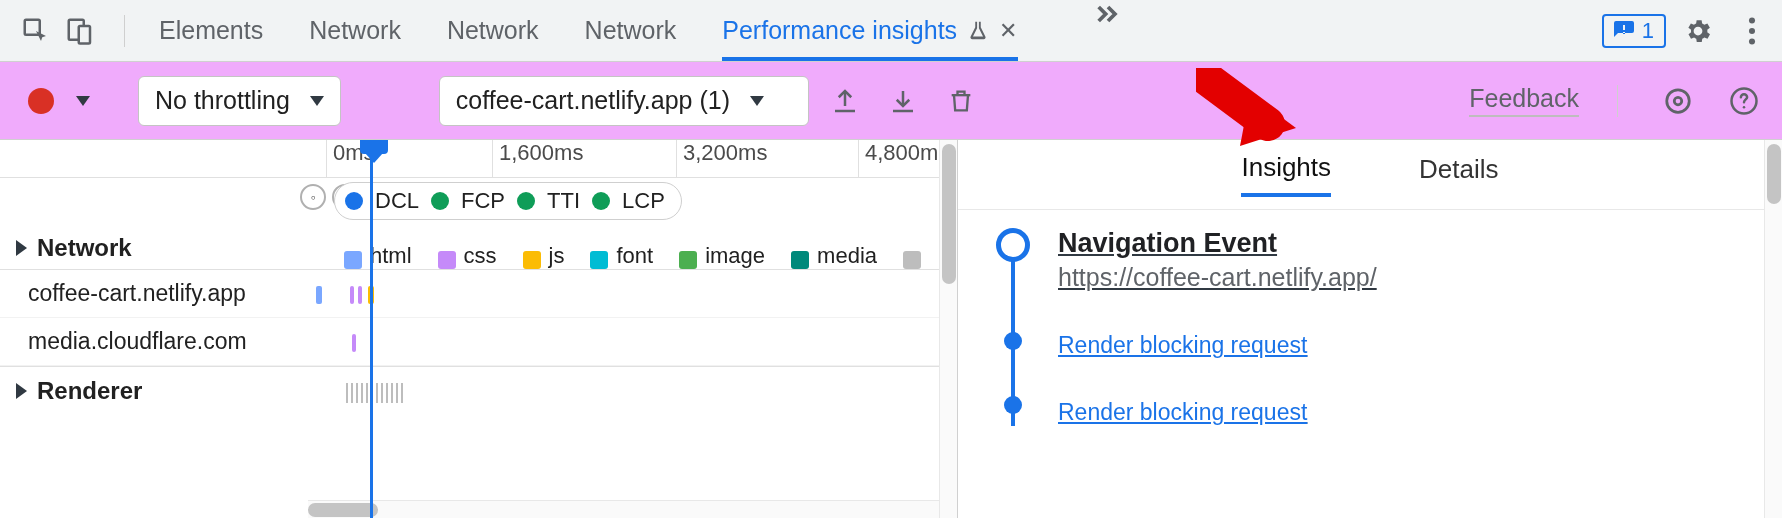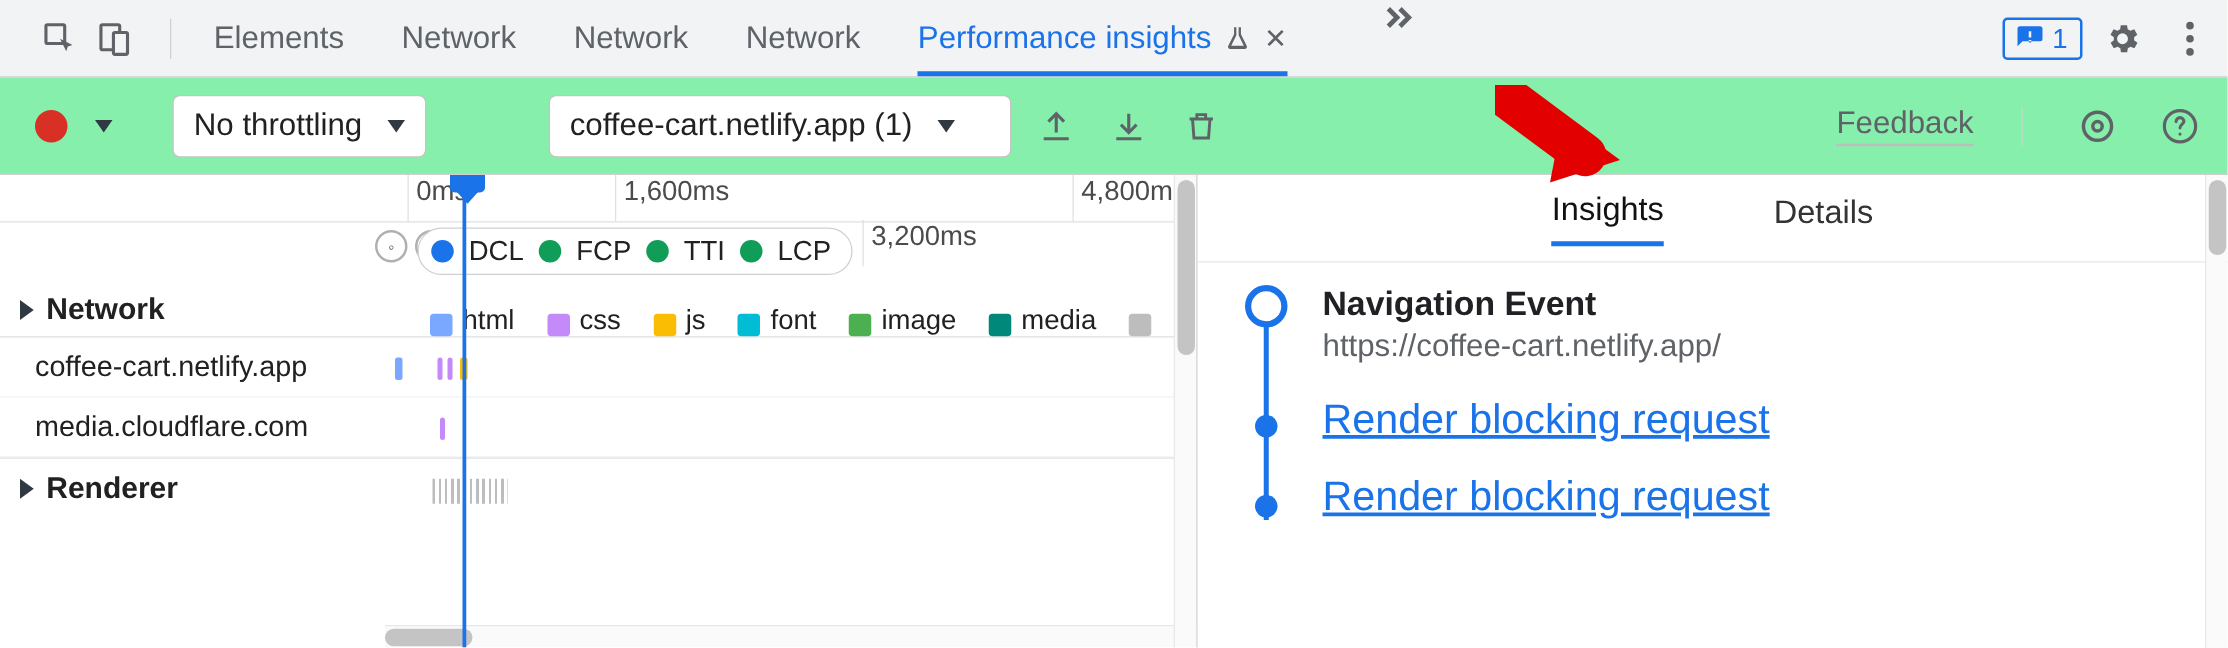--- a/index.html
+++ b/index.html
@@ -2,21 +2,21 @@
 <html><head>
 <meta charset="utf-8">
 <style>
   * { box-sizing: border-box; }
   html, body { margin:0; padding:0; font-family: "Helvetica Neue", Arial, sans-serif; background:#fff; color:#303942; }
   body { width:1782px; height:518px; overflow:hidden; font-size:24px; }
 
   
   .tabstrip {
     height:62px; background:#f1f3f4; border-bottom:1px solid #d0d0d0;
-    display:flex; align-items:center; padding:0 24px; position:relative;
+    display:flex; align-items:center; padding:0 12px; position:relative;
   }
   .tabstrip .lead-icons { display:flex; align-items:center; gap:0; padding:0 6px 0 2px; }
   .divider-v { width:1px; height:32px; background:#cfcfcf; margin:0 16px; }
   .ts-btn { width:44px; height:44px; display:flex; align-items:center; justify-content:center; color:#5f6368; }
   .tabs { display:flex; align-items:stretch; height:100%; gap:46px; padding-left:18px; }
   .tab {
     display:flex; align-items:center; gap:10px; height:100%; font-size:25px; color:#5f6368;
     border-bottom:4px solid transparent; border-top:4px solid transparent; white-space:nowrap;
   }
   .tab.active { color:#1a73e8; border-bottom-color:#1a73e8; }
@@ -25,21 +25,21 @@
   .chevrons { width:28px; height:28px; stroke:#5f6368; stroke-width:3.2; fill:none; margin-left:30px; }
   .tabstrip .right { position:absolute; right:8px; top:0; bottom:0; display:flex; align-items:center; gap:10px; }
   .badge {
     display:flex; align-items:center; gap:6px; border:2px solid #1a73e8; border-radius:4px;
     padding:2px 10px 2px 8px; color:#1a73e8; font-size:22px;
   }
   .badge svg { width:24px; height:24px; fill:#1a73e8; }
 
   
   .toolbar {
-    height:78px; border-bottom:1px solid #d0d0d0; background:#86efac;
+    height:78px; border-bottom:1px solid #d0d0d0; background:#f0abfc;
     display:flex; align-items:center; padding:0 14px; gap:14px; position:relative;
   }
   .record-group { display:flex; align-items:center; gap:4px; margin-left:14px; }
   .rec-dot { width:26px; height:26px; border-radius:50%; background:#d93025; }
   .tri-down { width:0; height:0; border-left:7px solid transparent; border-right:7px solid transparent; border-top:10px solid #303942; }
   .pill {
     height:50px; border:1px solid #c4c4c4; border-radius:6px; background:#fff;
     display:flex; align-items:center; padding:0 16px; gap:20px; font-size:25px; color:#212121;
   }
   .tb-icon { width:44px; height:44px; display:flex; align-items:center; justify-content:center; color:#5f6368; }
@@ -118,24 +118,24 @@
 
   
   .rtabs { display:flex; align-items:center; justify-content:center; gap:88px; height:70px; border-bottom:1px solid #e8e8e8; }
   .rtab { font-size:26px; color:#333; padding-bottom:10px; }
   .rtab.active { color:#111; border-bottom:4px solid #1a73e8; font-weight:500; }
   .insights-body { padding:18px 24px 0 38px; display:flex; gap:28px; }
   .timeline-col { width:34px; display:flex; flex-direction:column; align-items:center; position:relative; }
   .big-ring { width:34px; height:34px; border:5px solid #1a73e8; border-radius:50%; background:#fff; }
   .vline { width:4px; flex:1; background:#1a73e8; margin-top:-2px; }
   .small-dot { width:18px; height:18px; background:#1a73e8; border-radius:50%; position:absolute; left:8px; }
-  .content-col { flex:1; }
+  .content-col { flex:1;text-decoration:underline; }
   .nav-title { font-size:27px; font-weight:700; color:#202124; }
   .nav-url   { font-size:25px; color:#5f6368; margin-top:4px; }
-  .insight-link { display:block; font-size:33px; color:#1a73e8; text-decoration:underline; margin-top:24px; }
+  .insight-link { display:block; font-size:23px; color:#1a73e8; text-decoration:underline; margin-top:40px; }
 
   
   .hscroll { position:absolute; bottom:0; left:0; right:0; height:18px; background:#fafafa; border-top:1px solid #e8e8e8; }
   .hthumb  { position:absolute; top:2px; height:14px; background:#c4c4c4; border-radius:7px; }
   .vscroll { position:absolute; top:0; bottom:0; width:18px; background:#fafafa; border-left:1px solid #e8e8e8; }
   .vthumb  { position:absolute; left:2px; width:14px; background:#c4c4c4; border-radius:7px; }
 </style>
 </head>
 <body>
 
@@ -273,21 +273,21 @@
 
 <div class="main">
 
   <div class="left">
 
     <div class="row ruler">
       <div class="sidecol"></div>
       <div class="canvas" id="ruler-canvas">
           <div class="tick" style="left: 18px;">0ms</div>
           <div class="tick" style="left: 184px;">1,600ms</div>
-          <div class="tick" style="left: 382px; margin-top: 36px;">3,200ms</div>
+          <div class="tick" style="left: 368px;">3,200ms</div>
           <div class="tick" style="left: 550px;">4,800ms</div>
         </div>
     </div>
 
     <div class="row markers">
       <div class="sidecol"></div>
       <div class="canvas">
         <div class="mstart">
           <div class="ring">◦</div>
           <div class="ring">⊙</div>

